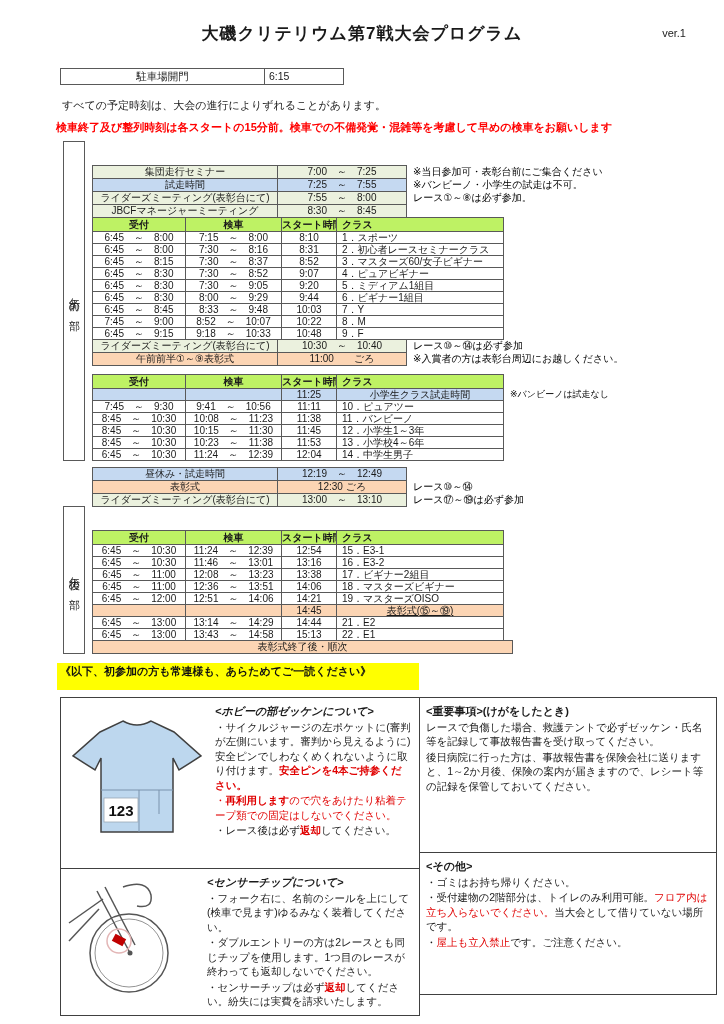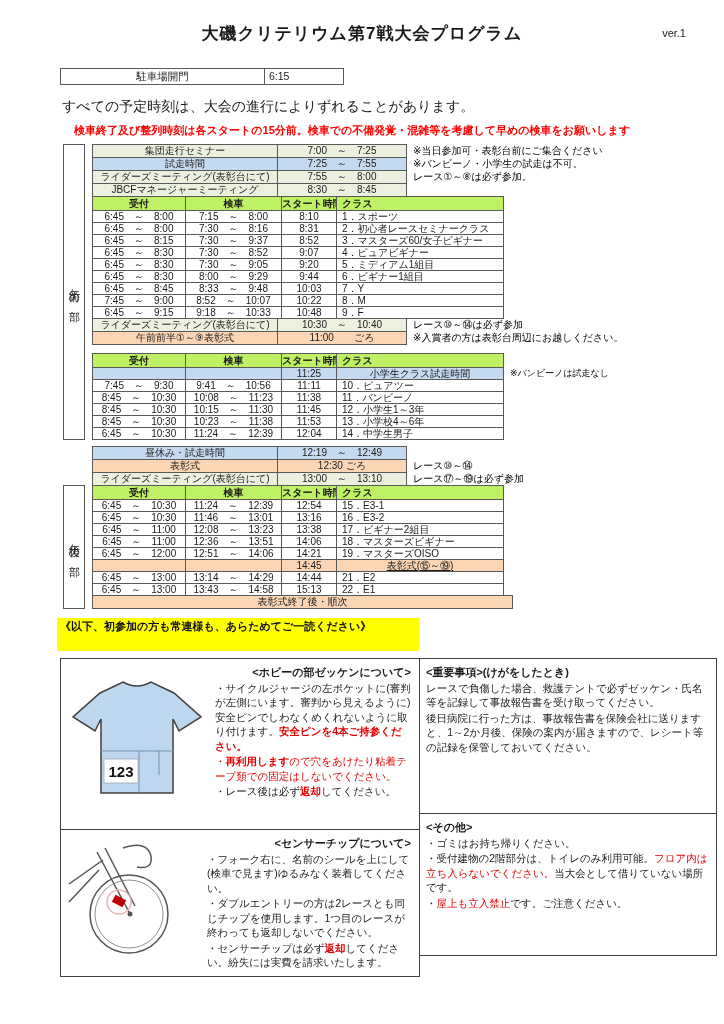--- a/index.html
+++ b/index.html
@@ -31,43 +31,43 @@
   .bg-cream { background:#ebf1de; } .bg-blue { background:#c5d9f1; }
   .bg-peach { background:#fcd5b4; } 
 
   .annot { margin-left:6px; font-size:10px; white-space:nowrap; color:#000; }
   .annot-sm { font-size:9px; }
 
   .parking { margin:23px 0 0 60px; }
   .parking .td { height:17px; line-height:15px; font-size:10.5px; }
   .pk-name { width:205px; } .pk-time { width:80px; text-align:left; padding-left:4px; }
 
-  .note { margin:13px 0 0 62px; font-size:14px; }
-  .warning { margin:7px 0 0 74px; font-size:11px; font-weight:bold; color:#ff0000; }
+  .note { margin:13px 0 0 62px; font-size:11px; }
+  .warning { margin:7px 0 0 56px; font-size:11px; font-weight:bold; color:#ff0000; }
 
   .assembly { display:flex; align-items:stretch; margin-left:63px; }
   .assembly.m-top { margin-top:6px; }
   .vbox { width:22px; border:1px solid #595959; display:flex; align-items:center; justify-content:center; margin-right:7px; }
   .vtext { writing-mode:vertical-rl; text-orientation:upright; font-size:11px; letter-spacing:3px; }
-  .tables { display:block; }
+  .tables { display:block;margin-top:24px; }
 
   .pre-after { margin:6px 0 0 92px; }
 
-  .banner { margin:9px 4px 0 57px; width:362px; height:33px; line-height:16px; background:#ffff00; font-size:11px; font-weight:bold; color:#111; padding-left:3px; }
+  .banner { margin:9px 4px 0 57px; width:362px; height:27px; line-height:16px; background:#ffff00; font-size:11px; font-weight:bold; color:#111; padding-left:3px; }
 
   .bottom { display:flex; margin:7px 0 0 60px; align-items:flex-start; }
   .col-l { width:360px; } .col-r { width:298px; margin-left:-1px; }
   .box { border:1px solid #404040; background:#fff; padding:6px 8px 6px 6px; }
   .box + .box { margin-top:-1px; }
   .box-flex { display:flex; }
   .figwrap { flex:0 0 148px; padding-top:10px; }
   .figwrap-bike { flex:0 0 140px; padding-top:4px; }
   .btxt { flex:1; }
   .btitle { font-size:11px; font-weight:bold; }
-  .btitle-c { text-align:right; }
+  .btitle-c { text-align:left;font-style:italic; }
   .para { font-size:10.5px; line-height:1.38; margin-top:1px; }
   .seg-r { color:#e00000; } .seg-rb { color:#e00000; font-weight:bold; }
   .h-bib { min-height:172px; } .h-chip { min-height:127px; }
   .h-imp { min-height:156px; } .h-oth { min-height:143px; }
 </style>
 </head>
 <body>
 
 <div class="page">
 
@@ -127,21 +127,21 @@
             <div class="td w-c">1．スポーツ</div>
           </div>
         <div class="tr tr-race">
             <div class="td w-r">6:45　～　8:00</div>
             <div class="td w-i">7:30　～　8:16</div>
             <div class="td w-s">8:31</div>
             <div class="td w-c">2．初心者レースセミナークラス</div>
           </div>
         <div class="tr tr-race">
             <div class="td w-r">6:45　～　8:15</div>
-            <div class="td w-i">7:30　～　9:37</div>
+            <div class="td w-i">7:30　～　8:37</div>
             <div class="td w-s">8:52</div>
             <div class="td w-c">3．マスターズ60/女子ビギナー</div>
           </div>
         <div class="tr tr-race">
             <div class="td w-r">6:45　～　8:30</div>
             <div class="td w-i">7:30　～　8:52</div>
             <div class="td w-s">9:07</div>
             <div class="td w-c">4．ピュアビギナー</div>
           </div>
         <div class="tr tr-race">

